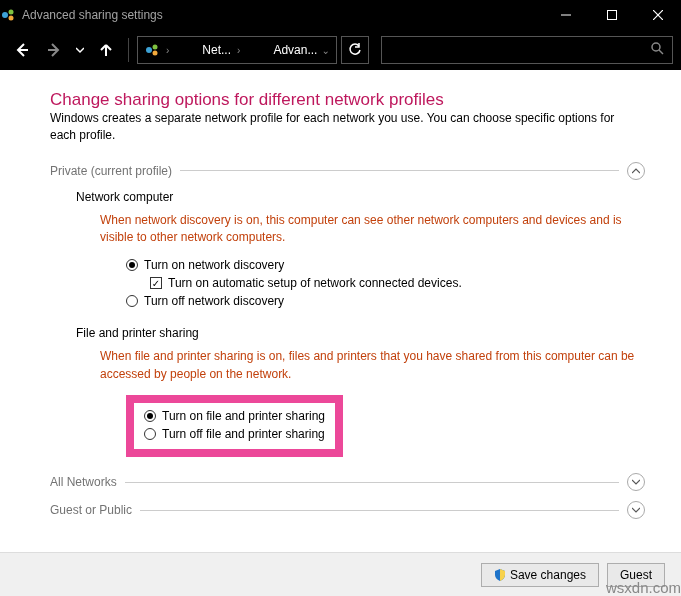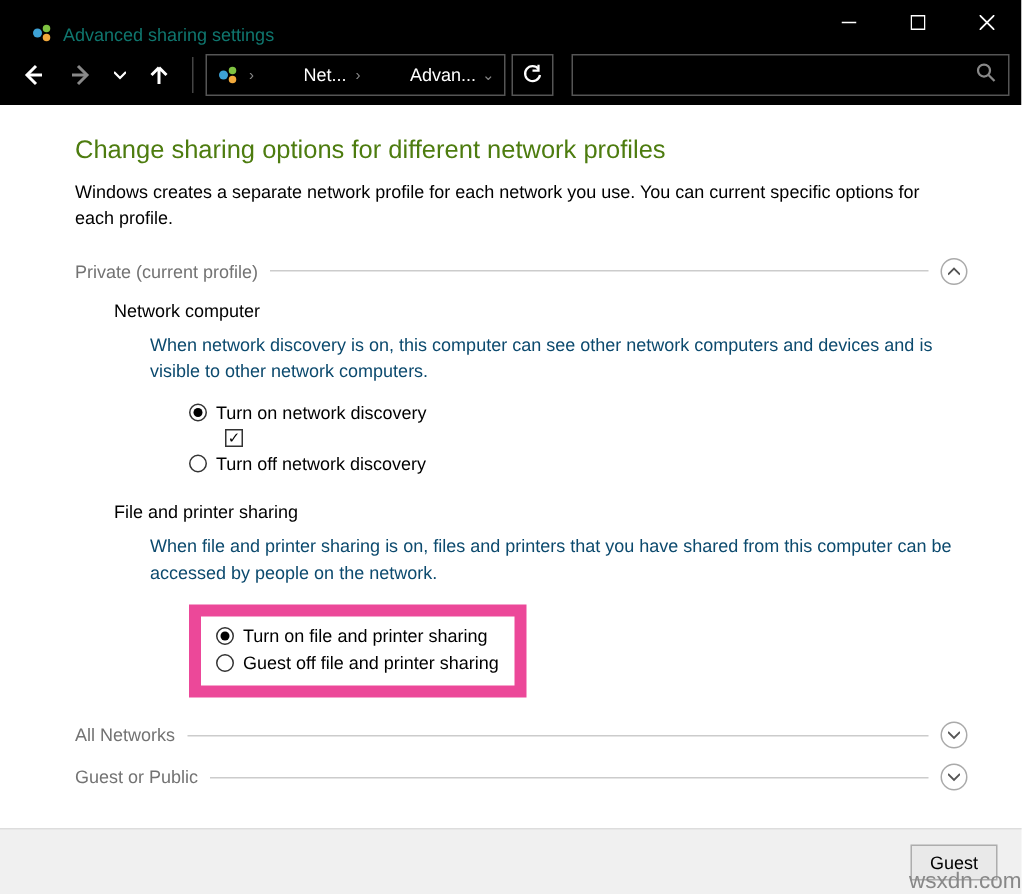--- a/index.html
+++ b/index.html
@@ -1,45 +1,45 @@
 <!DOCTYPE html>
 <html><head>
 <meta charset="utf-8">
 <style>
 * { margin: 0; padding: 0; box-sizing: border-box; font-family: "Segoe UI", Tahoma, sans-serif; }
 body { width: 681px; height: 596px; background: #fff; overflow: hidden; font-size: 12px; }
 
-.titlebar { height: 30px; background: #000; color: #0f766e; display: flex; align-items: flex-end; padding-left: 20px; }
+.titlebar { height: 30px; background: #000; color: #a3a3a3; display: flex; align-items: center; padding-left: 0; }
 .titlebar .appicon { width: 16px; height: 16px; margin-right: 6px; display: flex; align-items: center; justify-content: center; }
 .titlebar .title { flex: 1; font-size: 12px; }
 .titlebar .winbtn { width: 46px; height: 30px; display: flex; align-items: center; justify-content: center; color: #fff; }
 
 .navbar { height: 40px; background: #000; display: flex; align-items: center; padding: 0 8px; gap: 4px; }
 .navbtn { width: 28px; height: 28px; display: flex; align-items: center; justify-content: center; color: #fff; }
 .divider-v { width: 1px; height: 24px; background: #444; margin: 0 4px; }
 .breadcrumb { flex: 0 0 190px; height: 28px; background: #000; border: 1px solid #555; display: flex; align-items: center; padding: 0 6px; color: #fff; font-size: 12px; gap: 4px; }
 .bcicon { width: 16px; height: 16px; display: flex; align-items: center; justify-content: center; }
 .bcpart { white-space: nowrap; overflow: hidden; text-overflow: ellipsis; max-width: 60px; margin-left: 27px; }
 .bcchev { color: #888; font-size: 10px; margin: 0 2px; }
 .bcdrop { margin-left: auto; color: #888; font-size: 10px; }
 .refreshwrap { width: 28px; height: 28px; border: 1px solid #555; display: flex; align-items: center; justify-content: center; color: #fff; }
 .searchbox { flex: 1; height: 28px; background: #000; border: 1px solid #555; display: flex; align-items: center; padding: 0 8px; color: #888; margin-left: 8px; }
 .searchbox .sicn { margin-left: auto; }
 
 .content { padding: 20px 36px 20px 50px; color: #000; height: 480px; overflow-y: auto; }
-.heading { color: #4d7c0f; font-size: 17px; margin-bottom: 10px; font-weight: normal; }
+.heading { color: #be185d; font-size: 17px; font-weight: normal; }
 .subtext { font-size: 12px; color: #000; margin-bottom: 18px; line-height: 1.4; max-width: 580px; }
 
 .section-header { display: flex; align-items: center; margin-bottom: 10px; margin-top: 8px; }
 .section-header .label { font-size: 12px; color: #737373; }
 .section-header .line { flex: 1; height: 1px; background: #ccc; margin: 0 8px; }
 .section-header .chev { width: 18px; height: 18px; border: 1px solid #aaa; border-radius: 50%; display: flex; align-items: center; justify-content: center; font-size: 9px; color: #555; }
 
 .sub-label { font-size: 12px; color: #000; margin-left: 26px; margin-bottom: 8px; }
-.desc { font-size: 12px; color: #0c4a6e; margin-left: 50px; margin-bottom: 12px; line-height: 1.45; max-width: 540px; }
+.desc { font-size: 12px; color: #c2410c; margin-left: 50px; margin-bottom: 12px; line-height: 1.45; max-width: 540px; }
 
 .radio-row { display: flex; align-items: center; gap: 6px; margin-left: 76px; margin-bottom: 4px; font-size: 12px; }
 .radio-row.indent2 { margin-left: 88px; }
 .radio { width: 12px; height: 12px; border: 1px solid #333; border-radius: 50%; display: flex; align-items: center; justify-content: center; flex-shrink: 0; }
 .radio.checked::after { content: ""; width: 6px; height: 6px; background: #000; border-radius: 50%; }
 .check-row { display: flex; align-items: center; gap: 6px; margin-left: 100px; margin-bottom: 4px; font-size: 12px; }
 .check { width: 12px; height: 12px; border: 1px solid #333; display: flex; align-items: center; justify-content: center; color: #000; font-size: 10px; flex-shrink: 0; }
 
 .highlight-box { border: 8px solid #ec4899; padding: 6px 10px 4px 10px; display: inline-block; margin-left: 76px; margin-bottom: 8px; }
 .highlight-box .radio-row { margin-left: 0; }
@@ -127,21 +127,21 @@
   <div class="searchbox">
     <span class="sicn"><svg width="13" height="13" viewBox="0 0 13 13">
           <circle cx="5" cy="5" r="4" fill="none" stroke="#888" stroke-width="1.5"></circle>
           <line x1="8" y1="8" x2="12" y2="12" stroke="#888" stroke-width="1.5"></line>
         </svg></span>
   </div>
 </div>
 
 <div class="content">
   <h1 class="heading">Change sharing options for different network profiles</h1>
-  <p class="subtext">Windows creates a separate network profile for each network you use. You can current specific options for each profile.</p>
+  <p class="subtext">Windows creates a separate network profile for each network you use. You can choose specific options for each profile.</p>
 
   
   <div class="section-header">
     <span class="label">Private (current profile)</span>
     <span class="line"></span>
     <span class="chev">
         <svg width="8" height="8">
           <path d="M0 6 L4 2 L8 6" fill="none" stroke="#555" stroke-width="1.2"></path>
         </svg>
       </span>
@@ -149,38 +149,39 @@
 
   <div class="sub-label">Network computer</div>
   <p class="desc">When network discovery is on, this computer can see other network computers and devices and is visible to other network computers.</p>
 
   <div class="radio-row">
     <span class="radio checked"></span>
     <span>Turn on network discovery</span>
   </div>
   <div class="check-row">
     <span class="check">✓</span>
+    <span>Turn on automatic setup of network connected devices.</span>
   </div>
   <div class="radio-row">
     <span class="radio"></span>
     <span>Turn off network discovery</span>
   </div>
 
   <div style="height:14px"></div>
   <div class="sub-label">File and printer sharing</div>
   <p class="desc">When file and printer sharing is on, files and printers that you have shared from this computer can be accessed by people on the network.</p>
 
   <div class="highlight-box">
     <div class="radio-row indent2" style="margin-left:0">
       <span class="radio checked"></span>
       <span>Turn on file and printer sharing</span>
     </div>
     <div class="radio-row indent2" style="margin-left:0">
       <span class="radio"></span>
-      <span>Guest off file and printer sharing</span>
+      <span>Turn off file and printer sharing</span>
     </div>
   </div>
 
   
   <div class="section-header">
     <span class="label">All Networks</span>
     <span class="line"></span>
     <span class="chev">
         <svg width="8" height="8">
           <path d="M0 2 L4 6 L8 2" fill="none" stroke="#555" stroke-width="1.2"></path>
@@ -195,17 +196,26 @@
     <span class="chev">
         <svg width="8" height="8">
           <path d="M0 2 L4 6 L8 2" fill="none" stroke="#555" stroke-width="1.2"></path>
         </svg>
       </span>
   </div>
 </div>
 
 <div class="footer">
   <button class="btn">
+    <span class="shield">
+        <svg width="12" height="12" viewBox="0 0 12 12">
+          <path d="M6 0 L11 2 L11 6 C11 9 8.5 11 6 12 C3.5 11 1 9 1 6 L1 2 Z" fill="#1e73c9"></path>
+          <path d="M6 0 L11 2 L11 6 C11 9 8.5 11 6 12 L6 0 Z" fill="#f8d24b"></path>
+        </svg>
+      </span>
+    <span>Save changes</span>
+  </button>
+  <button class="btn">
     <span>Guest</span>
   </button>
 </div>
 
 <div class="watermark">wsxdn.com</div>
 
 </body></html>

